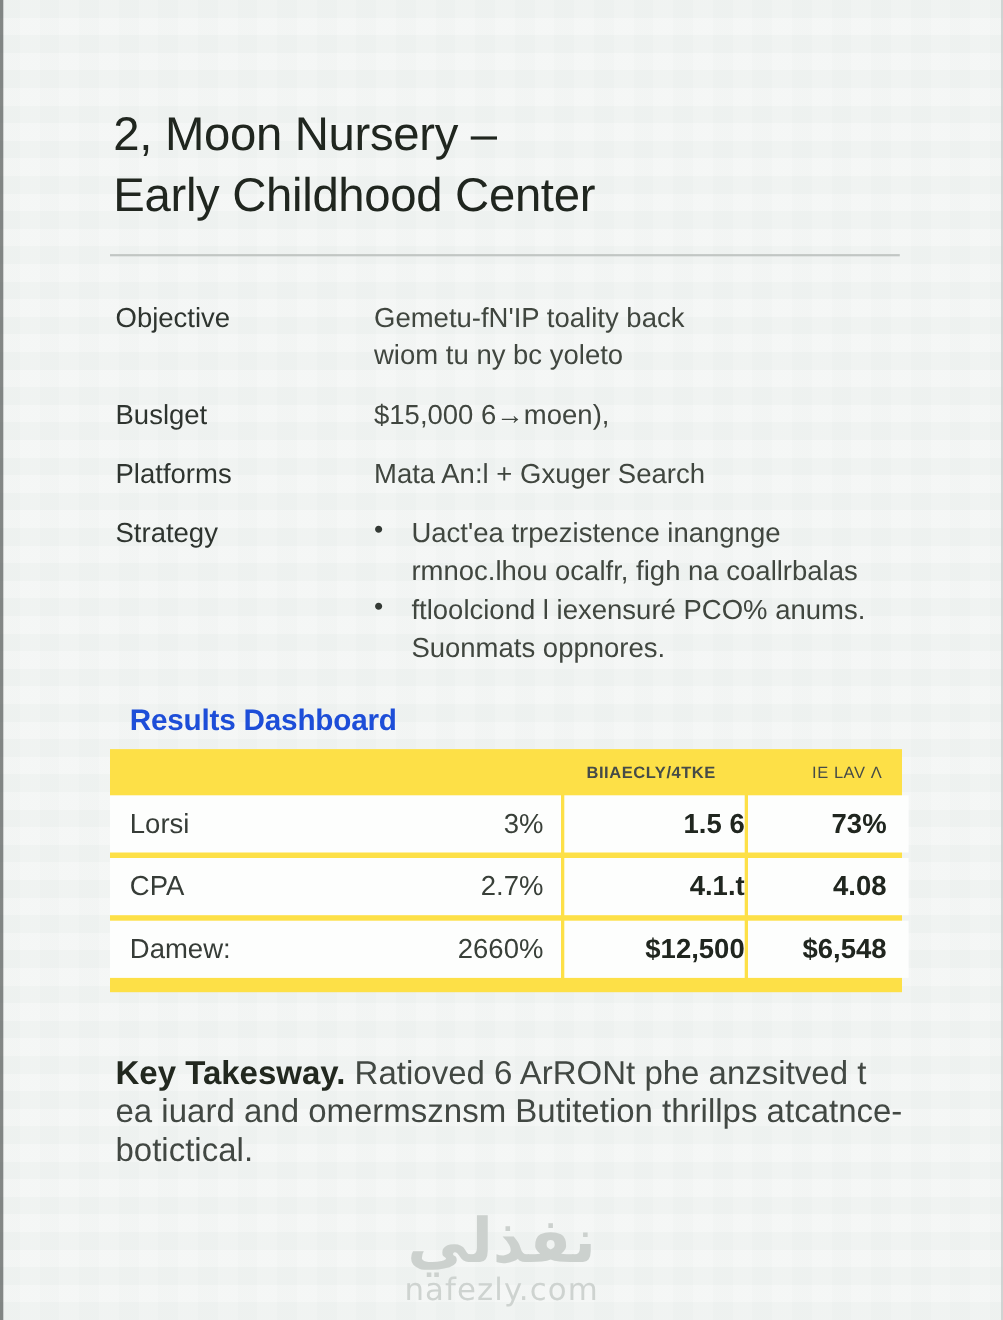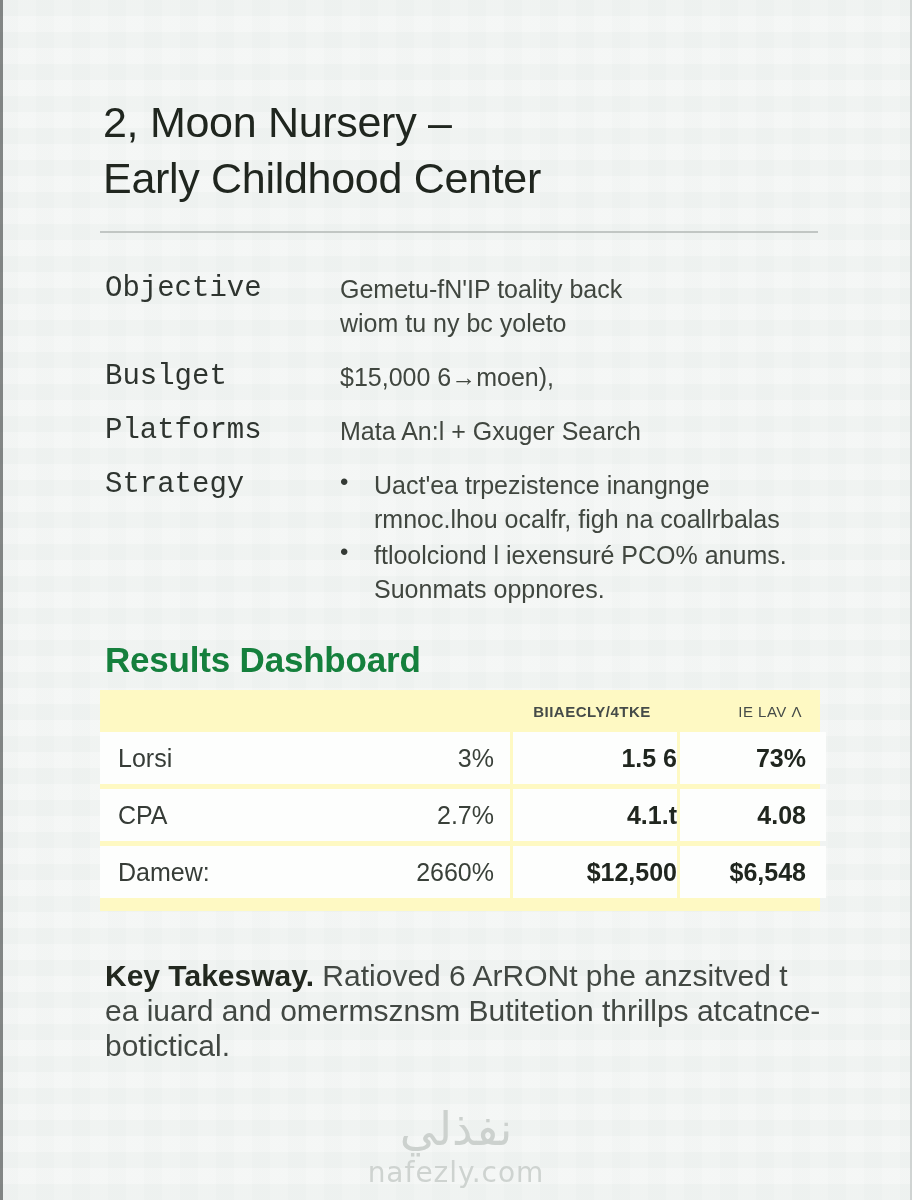--- a/index.html
+++ b/index.html
@@ -17,49 +17,49 @@
   .edge-left { position:absolute; left:0; top:0; width:3px; height:100%; background:#474c4a; opacity:.65; }
   .edge-right { position:absolute; right:0; top:0; width:2px; height:100%; background:#c7ccca; opacity:.8; }
 
   .title { position:absolute; left:103px; top:94px; width:720px;
            font-size:43px; line-height:56px; font-weight:500; letter-spacing:-0.3px; color:#20261f; }
 
   .rule { position:absolute; left:100px; top:231px; width:718px; height:2px; background:#b2b7b4; opacity:.75; }
 
   .meta { position:absolute; left:105px; top:272px; width:715px;
           display:grid; grid-template-columns:235px 1fr; row-gap:20px; }
-  .meta-label { font-size:29px; line-height:34px; color:#2e342f;font-family:Liberation Mono, monospace; }
+  .meta-label { font-size:25px; line-height:34px; color:#2e342f; }
   .meta-value { font-size:25px; line-height:34px; color:#40463f; }
   .bullets { list-style:none; }
   .bullet-row { display:flex; margin-bottom:2px; }
   .bullet-dot { width:34px; font-size:24px; color:#343a35; flex:0 0 34px; }
   .bullet-text { width:430px; font-size:25px; line-height:34px; color:#40463f; }
 
   .dashboard { position:absolute; left:100px; top:640px; width:720px; }
-  .dash-heading { font-size:35px; font-weight:bold; color:#15803d; letter-spacing:-0.2px; margin-left:5px; }
-  .panel { margin-top:10px; background:#fef9c3; padding-bottom:8px; }
+  .dash-heading { font-size:27px; font-weight:bold; color:#1d4ed8; letter-spacing:-0.2px; margin-left:18px; }
+  .panel { margin-top:10px; background:#fde047; padding-bottom:8px; }
   .t-head { display:grid; grid-template-columns:410px 164px 146px; height:42px; align-items:center; }
   .t-head .h-mid { text-align:center; font-size:15px; font-weight:bold; color:#454b48; letter-spacing:.5px; }
   .t-head .h-right { text-align:right; padding-right:18px; font-size:15px; font-weight:normal; color:#454b48; letter-spacing:.5px; }
   .t-row { display:grid; grid-template-columns:410px 164px 146px; column-gap:3px; height:52px; margin-bottom:5px; }
   .t-row > div { background:#fdfefd; display:flex; align-items:center; }
   .cell-1 { justify-content:space-between; padding:0 16px 0 18px; }
   .metric { font-size:25px; color:#363c37; }
   .v1 { font-size:25px; color:#394039; font-weight:500; }
   .cell-2 { justify-content:flex-end; }
   .cell-3 { justify-content:flex-end; padding-right:20px; }
   .v-bold { font-size:25px; font-weight:bold; color:#20261f; }
 
   .takeaway { position:absolute; left:105px; top:958px; width:716px;
               font-size:30px; line-height:35px; color:#424843; }
   .takeaway .kt-bold { font-weight:bold; color:#22281f; }
 
   .watermark { position:absolute; left:0; top:1104px; width:100%; text-align:center;
                font-family:"DejaVu Sans", sans-serif; }
-  .wm-arabic { font-size:46px; font-weight:normal; color:#ccd1ce; line-height:50px; }
+  .wm-arabic { font-size:56px; font-weight:bold; color:#ccd1ce; line-height:50px; }
   .wm-domain { font-size:28px; color:#ced3d0; letter-spacing:1px; margin-top:2px; }
 </style>
 </head>
 <body>
 
 <div class="edge-left"></div>
 <div class="edge-right"></div>
 
 <h1 class="title">
   <span>2, Moon Nursery –</span><br>

